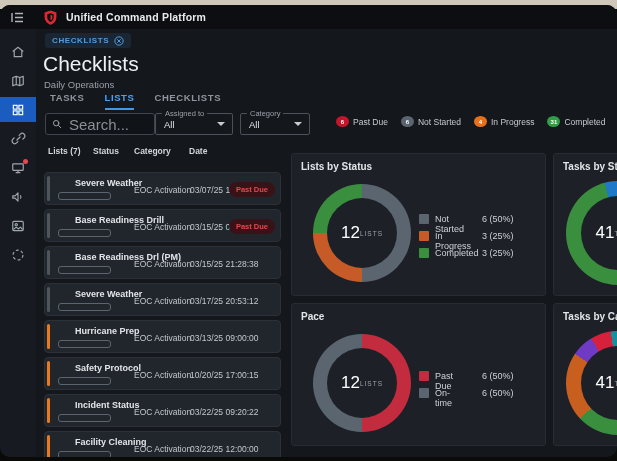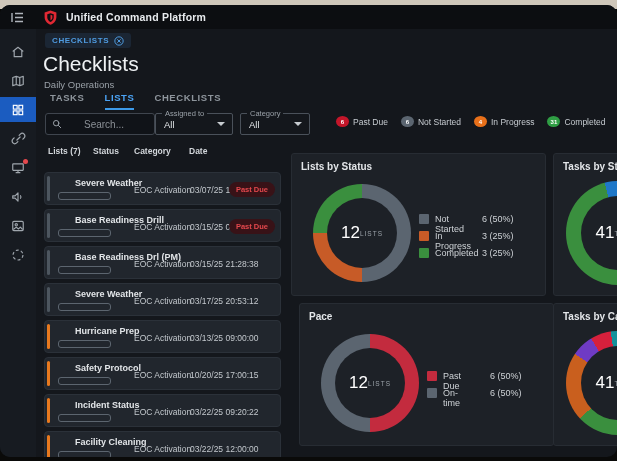--- a/index.html
+++ b/index.html
@@ -25,21 +25,21 @@
   .breadcrumb-chip span{color:#4f9be0;font-size:8px;font-weight:700;letter-spacing:.6px;}
   .page-title{position:absolute;left:7px;top:23px;color:#eef1f3;font-size:21px;font-weight:400;}
   .page-subtitle{position:absolute;left:8px;top:50px;color:#9aa1a8;font-size:9.5px;}
 
   .tabs{position:absolute;left:14px;top:63px;display:flex;gap:20px;}
   .tab{font-size:9.5px;font-weight:700;letter-spacing:.6px;color:#8e959c;padding-bottom:5px;cursor:pointer;border-bottom:2px solid transparent;}
   .tab.active{color:#4ba3f5;border-bottom-color:#3d9ae8;}
 
   
   .search-box{position:absolute;left:9px;top:84px;width:96px;height:20px;border:1px solid #3f454e;border-radius:3px;background:#101318;display:flex;align-items:center;padding:0 6px;gap:5px;}
-  .search-box input{background:transparent;border:none;outline:none;color:#d7dade;font-size:10px;width:70px;text-align:center;}
+  .search-box input{background:transparent;border:none;outline:none;color:#d7dade;font-size:15px;width:70px;}
   .search-box input::placeholder{color:#8b9096;}
   .fieldset{position:absolute;top:84px;height:20px;border:1px solid #4a515a;border-radius:2px;}
   .fieldset .flabel{position:absolute;top:-5px;left:6px;font-size:7.5px;color:#9aa1a8;background:#14171c;padding:0 3px;}
   .fieldset .fvalue{position:absolute;left:8px;top:5px;font-size:9.5px;color:#e0e3e6;}
   .fieldset .caret{position:absolute;right:7px;top:8px;width:0;height:0;border-left:4px solid transparent;border-right:4px solid transparent;border-top:4px solid #c6cbd0;}
   .fs-assigned{left:119px;width:76px;}
   .fs-category{left:204px;width:68px;}
   .status-legend{position:absolute;left:300px;top:87px;display:flex;gap:13px;align-items:center;}
   .sl-item{display:flex;align-items:center;gap:4px;cursor:pointer;}
   .sl-dot{min-width:11px;height:11px;border-radius:50%;color:#fff;font-size:6px;font-weight:700;display:flex;align-items:center;justify-content:center;padding:0 1px;}
@@ -329,21 +329,21 @@
     <div class="card" style="left:517px;top:124px;">
       <div class="card-title">Tasks by Status</div>
       <div class="donut" style="left: 12px; top: 27px; width: 104px; height: 104px; background: conic-gradient(from -15deg, rgb(31, 120, 200) 0deg, rgb(31, 120, 200) 35deg, rgb(91, 101, 112) 35deg, rgb(91, 101, 112) 88deg, rgb(58, 143, 62) 88deg, rgb(58, 143, 62) 360deg);">
         <div class="donut-hole" style="left:15px;top:15px;right:15px;bottom:15px;">
           <div class="donut-value">41</div>
           <div class="donut-label">TASKS</div>
         </div>
       </div>
     </div>
 
-    <div class="card" style="left:263px;top:274px;">
+    <div class="card" style="left:255px;top:274px;">
       <div class="card-title">Pace</div>
       <div class="donut" style="left: 21px; top: 30px; width: 98px; height: 98px; background: conic-gradient(rgb(195, 43, 62) 0deg, rgb(195, 43, 62) 180deg, rgb(91, 101, 112) 180deg, rgb(91, 101, 112) 360deg);">
         <div class="donut-hole" style="left:14px;top:14px;right:14px;bottom:14px;">
           <div class="donut-value">12</div>
           <div class="donut-label">LISTS</div>
         </div>
       </div>
       <div class="chart-legend" style="top:64px;">
         <div class="cl-row">
           <span class="cl-marker" style="background: rgb(195, 43, 62);"></span>

